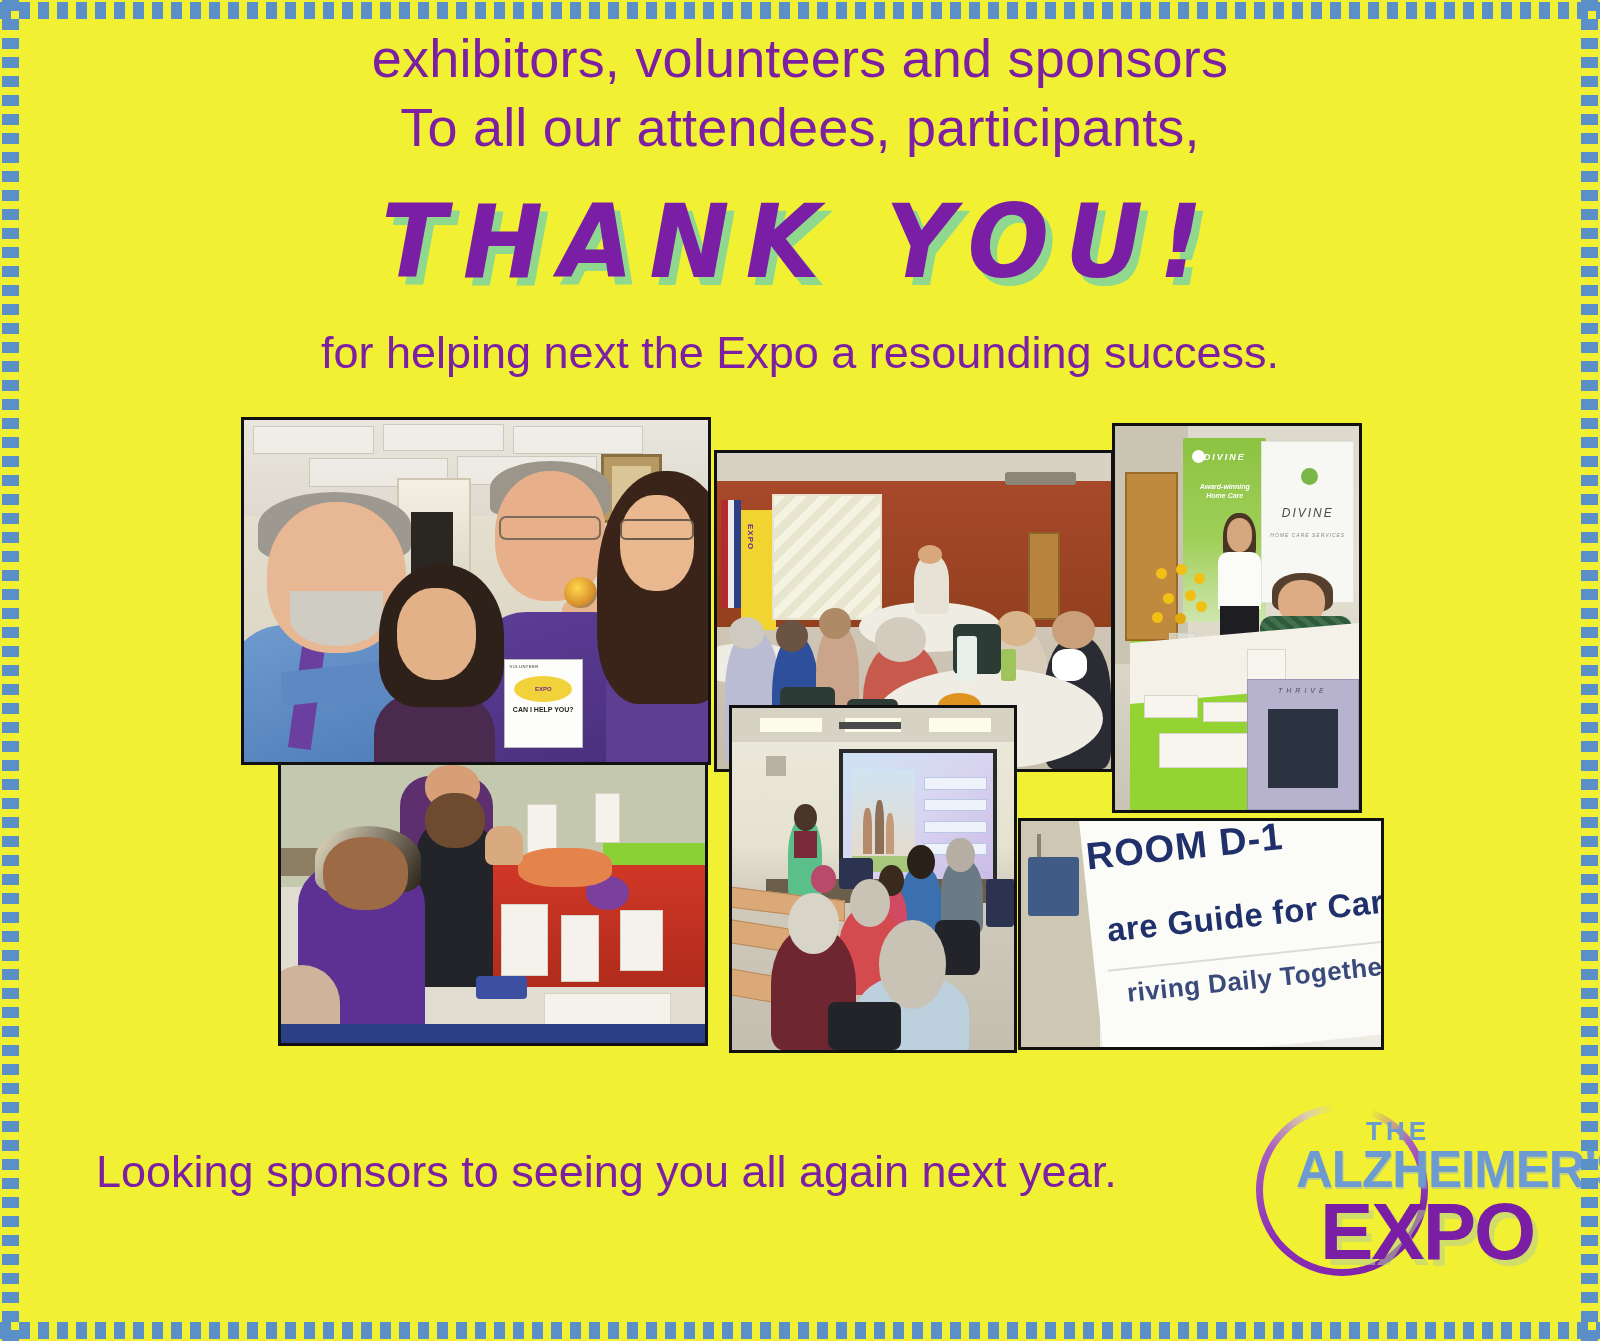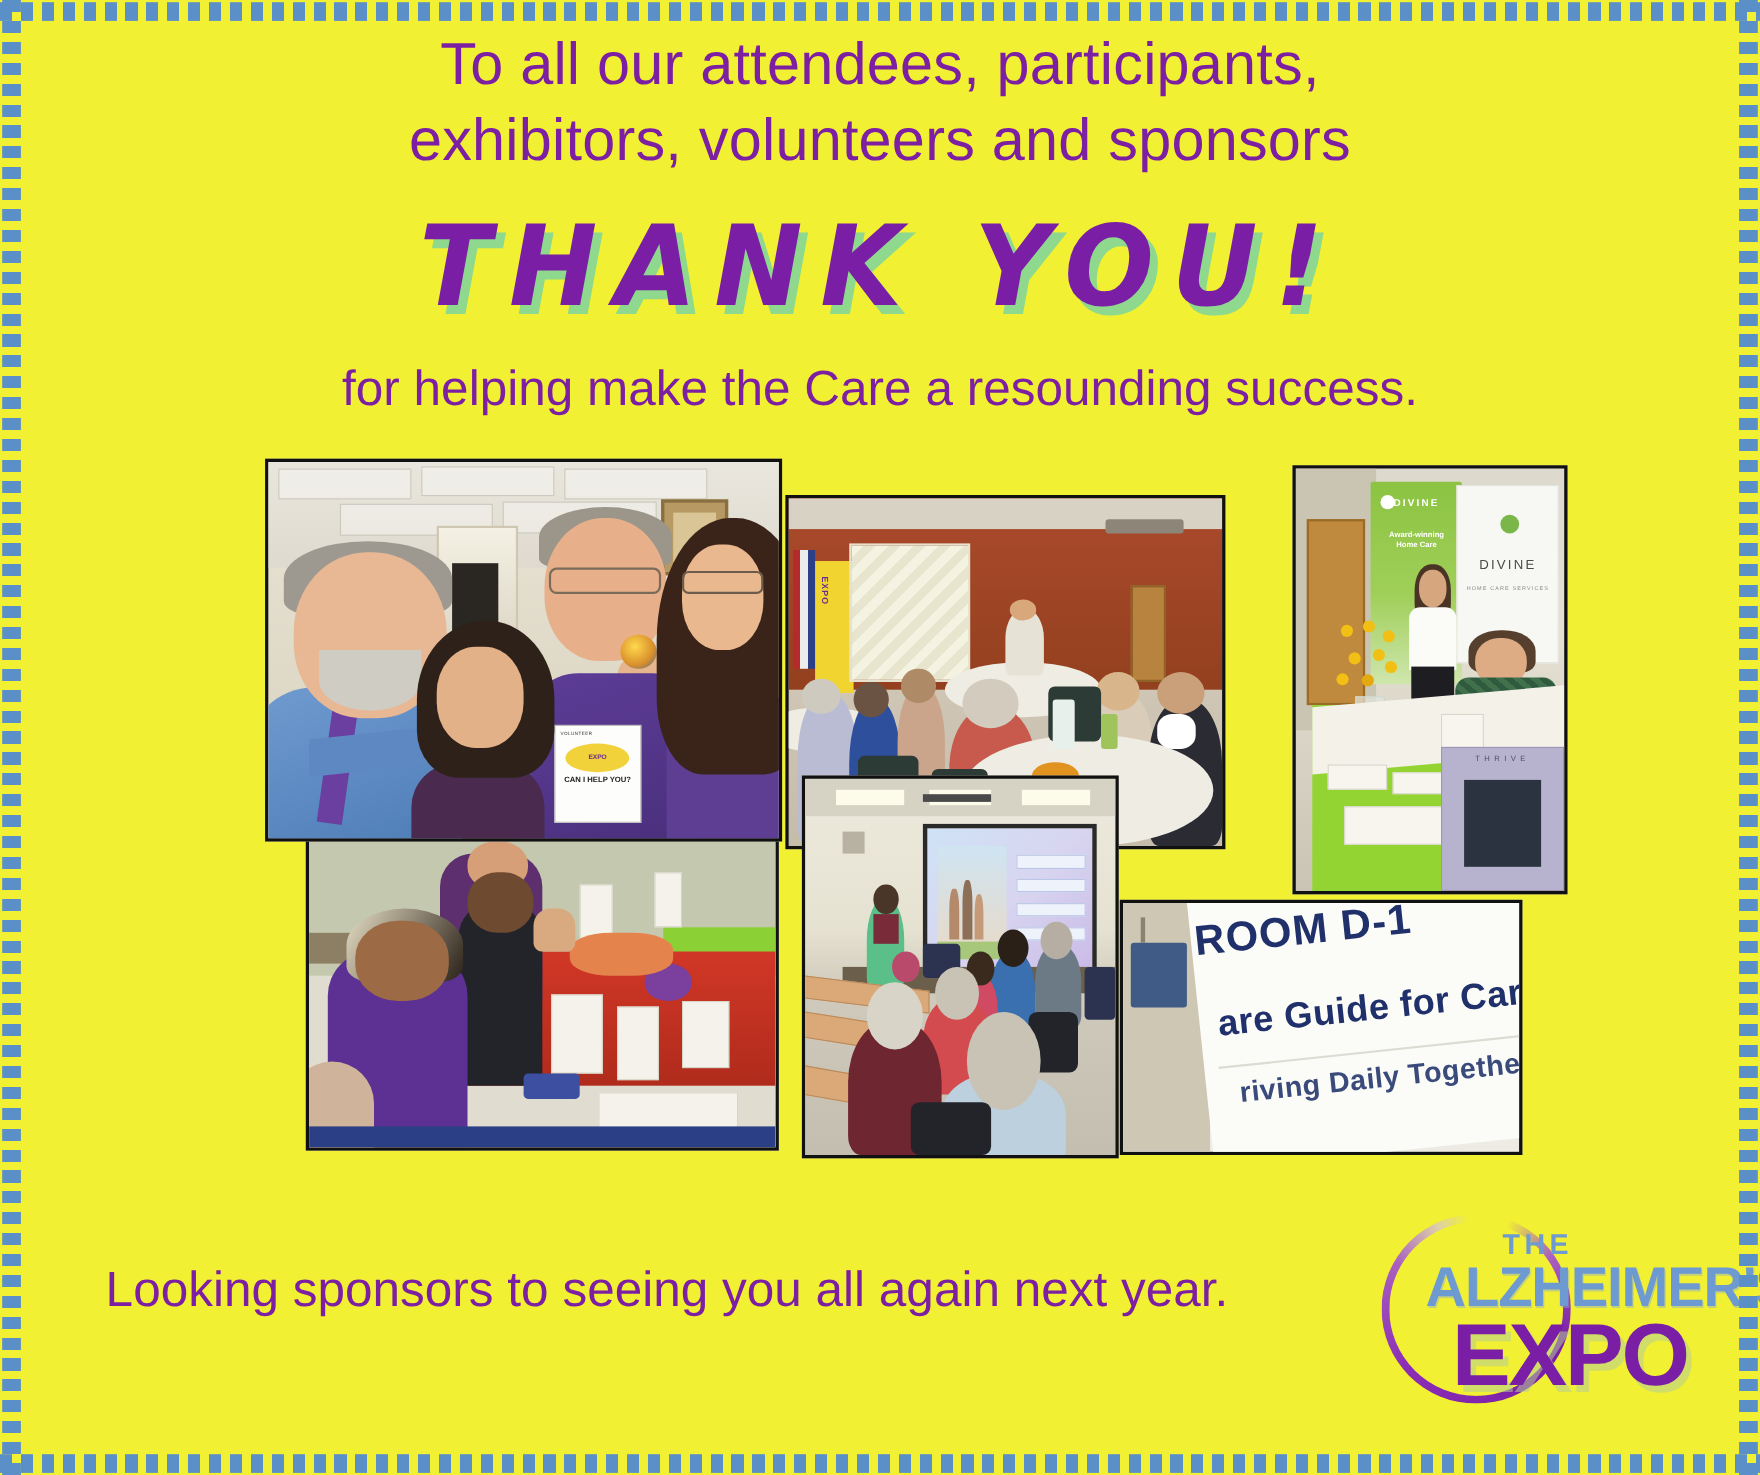--- a/index.html
+++ b/index.html
@@ -157,21 +157,21 @@
              background:linear-gradient(90deg,#b32b2b 0 33%,#ececec 33% 66%,#2d3f86 66% 100%); }
   .p2-door { position:absolute; right:13%; top:25%; width:8%; height:28%; background:#b8823f; border:2px solid #8f6228; }
   .p2-table { position:absolute; background:#efece3; border-radius:50%; }
   .t1 { left:36%; top:47%; width:36%; height:16%; }
   .t2 { left:40%; top:68%; width:58%; height:32%; }
   .t3 { left:-6%; top:60%; width:28%; height:13%; }
   .p2-person { position:absolute; border-radius:44% 44% 14% 14%; }
   .p2-chair { position:absolute; background:#2c3b35; border-radius:6px; }
 
   
-  #p3 { left:1175px; top:423px; width:250px; height:390px; z-index:13; }
+  #p3 { left:1112px; top:423px; width:250px; height:390px; z-index:13;font-style:italic; }
   #p3 .scene { background:linear-gradient(180deg,#ddd9cd 0%, #e4e0d2 40%, #c9c4b4 100%); }
   .p3-wallL { position:absolute; left:0; top:0; width:30%; height:62%; background:#cac5b2; }
   .p3-door { position:absolute; left:4%; top:12%; width:22%; height:44%; background:#c08a3e; border:2px solid #9a6a27; }
   .p3-gbanner { position:absolute; left:28%; top:3%; width:34%; height:48%;
                 background:linear-gradient(180deg,#8cc342 0%, #9fcf58 55%, #cfe6ad 100%); border-radius:2px; }
   .p3-gbanner .bh { position:absolute; top:8%; left:8%; width:84%; text-align:center;
                     font-size:9px; font-weight:bold; letter-spacing:2px; color:#fff; }
   .p3-gbanner .b2 { position:absolute; top:24%; left:8%; width:84%; text-align:center;
                     font-size:7px; font-weight:bold; color:#fff; line-height:1.3; }
   .p3-gbanner .dot { position:absolute; top:7%; left:10%; width:13px; height:13px; border-radius:50%; background:#fff; }
@@ -284,27 +284,27 @@
 <body>
 
 <div class="flyer">
 
   <div class="border-edge border-top"></div>
   <div class="border-edge border-bottom"></div>
   <div class="border-edge border-left"></div>
   <div class="border-edge border-right"></div>
 
   <div class="headline">
+    <span class="ln">exhibitors, volunteers and sponsors</span>
     <span class="ln">To all our attendees, participants,</span>
-    <span class="ln">exhibitors, volunteers and sponsors</span>
   </div>
 
   <div class="thankyou">THANK YOU!</div>
 
-  <div class="subline">for helping make the Care a resounding success.</div>
+  <div class="subline">for helping next the Expo a resounding success.</div>
 
   <div class="closing">Looking sponsors to seeing you all again next year.</div>
 
   <div class="collage">
 
     <div class="photo" id="p2">
       <div class="scene">
         <div class="p2-wall"></div>
         <div class="p2-ceil"></div>
         <div class="p2-fan"></div>

